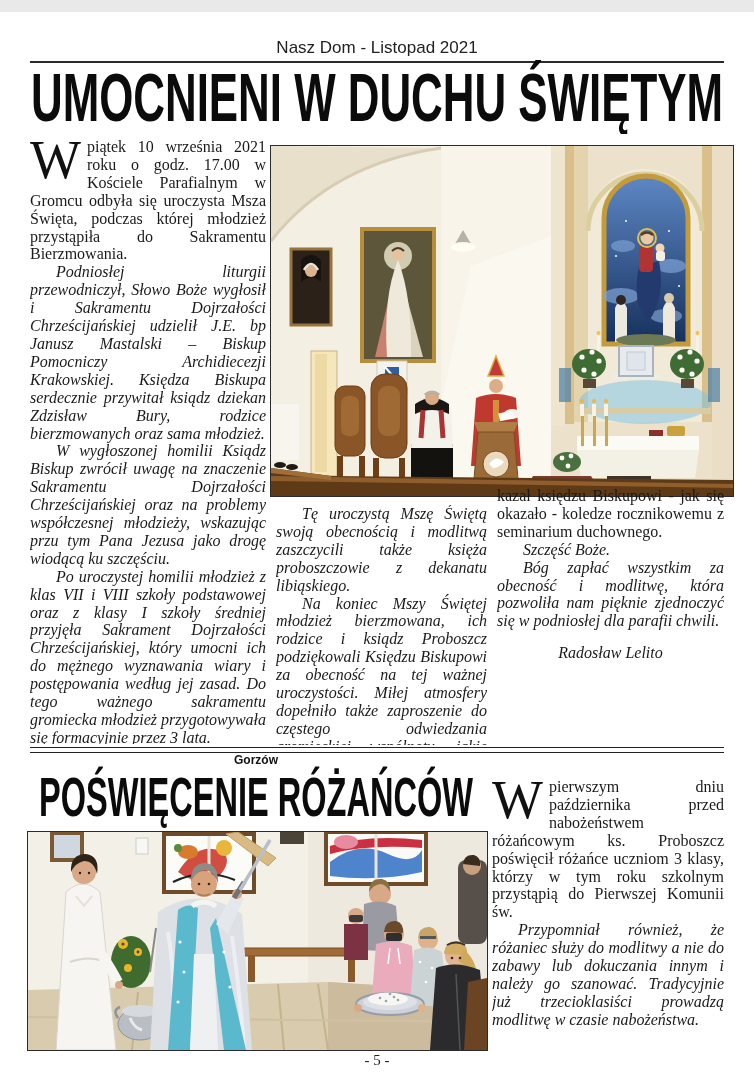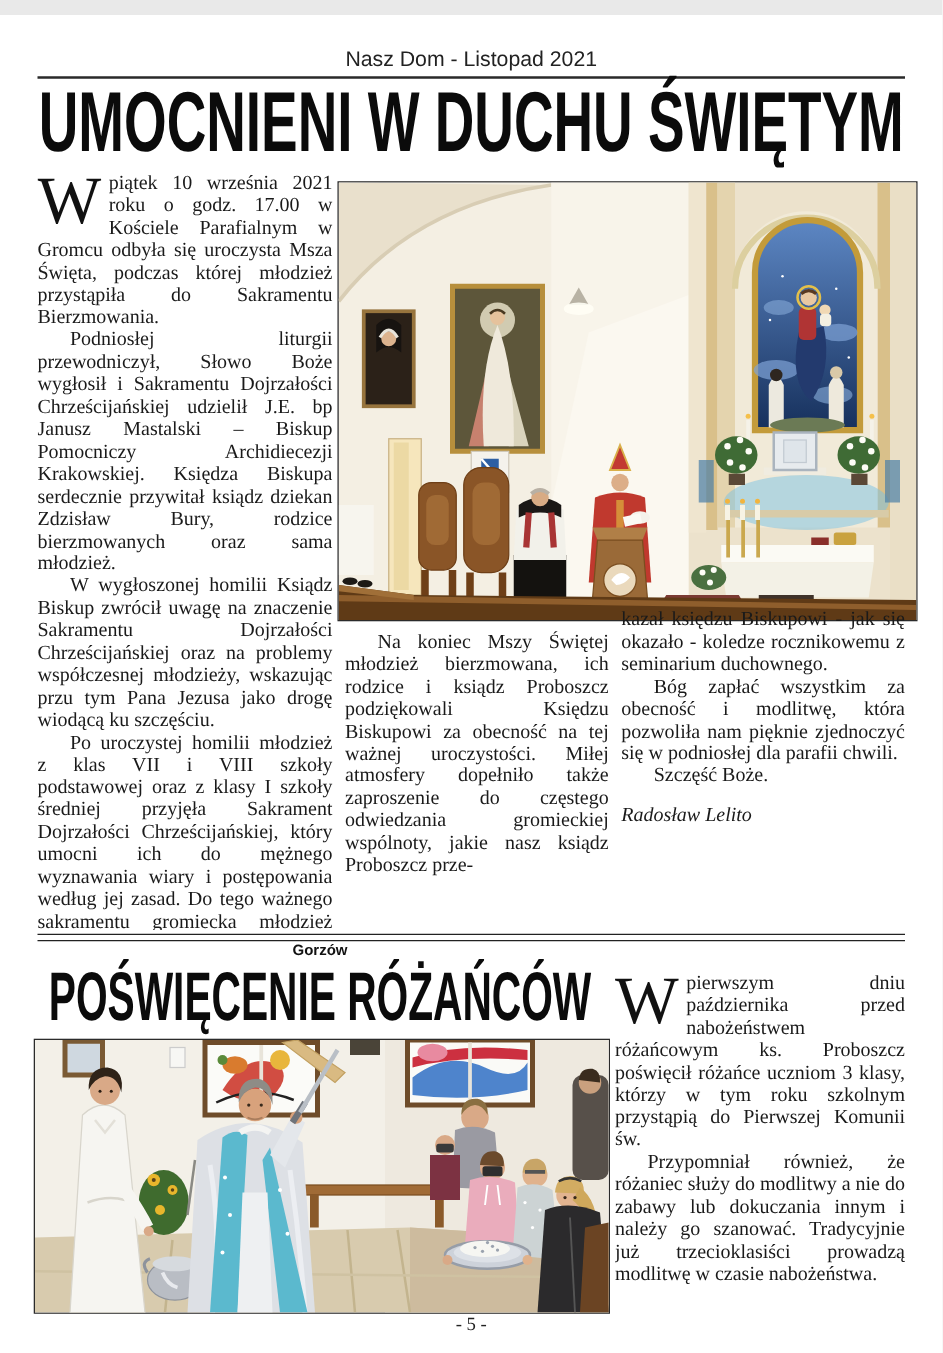--- a/index.html
+++ b/index.html
@@ -20,27 +20,27 @@
   .headline1{position:absolute; left:0; top:46px;}
   .headline1 text{font-size:68px;}
   .headline2{position:absolute; left:26px; top:752px;}
   .headline2 text{font-size:55px;}
   .kicker{
     position:absolute; left:26px; top:741px; width:460px; text-align:center;
     font-family:"Liberation Sans", sans-serif; font-weight:bold; font-size:12px; color:#111;
   }
   .col{position:absolute; font-size:16px; line-height:17.9px; text-align:justify;}
   .col p{margin:0; text-align:justify;}
-  .col p.ind{text-indent:26px;}
+  .col p.ind{text-indent:26px;font-style:italic;}
   .dropcap{
     float:left; font-size:54px; line-height:42px; height:36px;
     margin:1px 6px 0 0; color:#111;
   }
   .byline{
-    text-align:left; font-style:italic; font-size:16px; margin-top:14px;
+    text-align:center; font-style:italic; font-size:16px; margin-top:14px;
   }
   .col1{left:30px; top:126px; width:236px; height:606px; overflow:hidden;}
   .col2{left:276px; top:493px; width:211px; height:240px; overflow:hidden;}
   .col3{left:497px; top:475px; width:227px; height:242px; overflow:hidden;}
   .divider{
     position:absolute; left:30px; top:735px; width:694px; height:4px;
     border-top:1.5px solid #222; border-bottom:1.5px solid #222;
   }
   .colA2{left:492px; top:766px; width:232px; height:270px; overflow:hidden;}
   .photo{position:absolute; border:1px solid #2b2b2b; background:#ddd;}
@@ -249,29 +249,30 @@
     <p><span class="dropcap">W</span><span>piątek 10 września 2021 roku o godz. 17.00 w Kościele Parafialnym w Gromcu odbyła się uroczysta Msza Święta, podczas której młodzież przystąpiła do Sakramentu Bierzmowania.</span></p>
     <div>
         <p class="ind">Podniosłej liturgii przewodniczył, Słowo Boże wygłosił i Sakramentu Dojrzałości Chrześcijańskiej udzielił J.E. bp Janusz Mastalski – Biskup Pomocniczy Archidiecezji Krakowskiej. Księdza Biskupa serdecznie przywitał ksiądz dziekan Zdzisław Bury, rodzice bierzmowanych oraz sama młodzież.</p>
         <p class="ind">W wygłoszonej homilii Ksiądz Biskup zwrócił uwagę na znaczenie Sakramentu Dojrzałości Chrześcijańskiej oraz na problemy współczesnej młodzieży, wskazując przu tym Pana Jezusa jako drogę wiodącą ku szczęściu.</p>
         <p class="ind">Po uroczystej homilii młodzież z klas VII i VIII szkoły podstawowej oraz z klasy I szkoły średniej przyjęła Sakrament Dojrzałości Chrześcijańskiej, który umocni ich do mężnego wyznawania wiary i postępowania według jej zasad. Do tego ważnego sakramentu gromiecka młodzież przygotowywała się formacyjnie przez 3 lata.</p>
       </div>
   </div>
 
   <div class="col col2">
     <div>
+        <p class="ind">Tę uroczystą Mszę Świętą swoją obecnością i modlitwą zaszczycili także księża proboszczowie z dekanatu libiąskiego.</p>
         <p class="ind">Na koniec Mszy Świętej młodzież bierzmowana, ich rodzice i ksiądz Proboszcz podziękowali Księdzu Biskupowi za obecność na tej ważnej uroczystości. Miłej atmosfery dopełniło także zaproszenie do częstego odwiedzania gromieckiej wspólnoty, jakie nasz ksiądz Proboszcz prze-</p>
       </div>
   </div>
 
   <div class="col col3">
     <p>kazał księdzu Biskupowi - jak się okazało - koledze rocznikowemu z seminarium duchownego.</p>
     <div>
+        <p class="ind">Szczęść Boże.</p>
         <p class="ind">Bóg zapłać wszystkim za obecność i modlitwę, która pozwoliła nam pięknie zjednoczyć się w podniosłej dla parafii chwili.</p>
-        <p class="ind">Szczęść Boże.</p>
       </div>
     <div class="byline">Radosław Lelito</div>
   </div>
 
   <div class="divider"></div>
 
   <div class="kicker">Gorzów</div>
   <svg class="headline headline2" width="460" height="64" viewBox="0 0 460 64">
     <text x="230" y="52" text-anchor="middle" textLength="434" lengthAdjust="spacingAndGlyphs">POŚWIĘCENIE RÓŻAŃCÓW</text>
   </svg>

